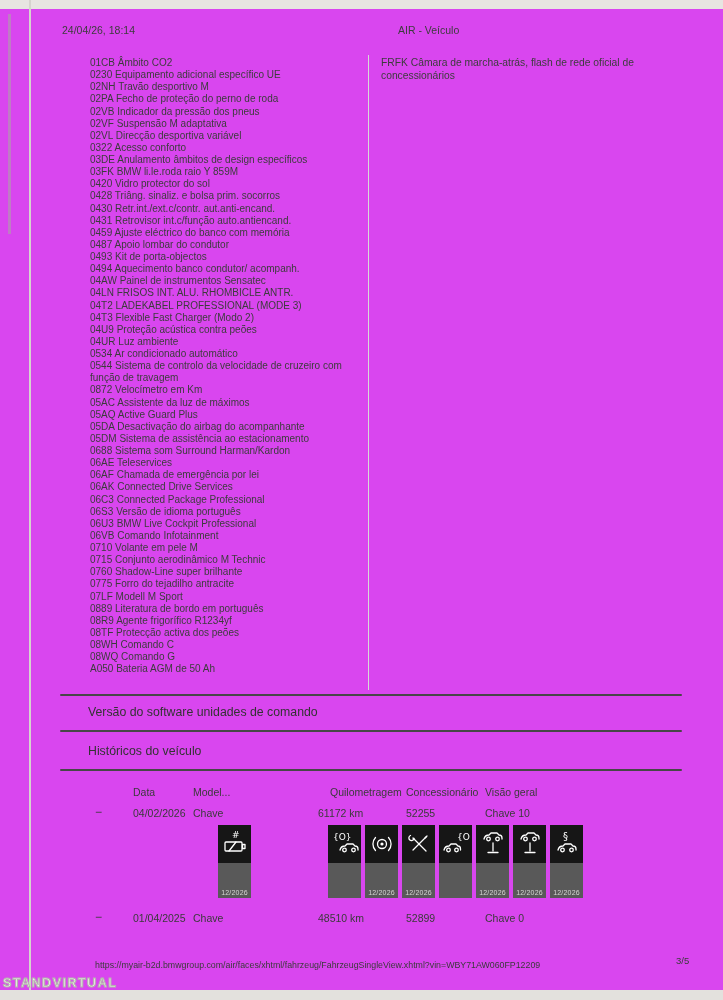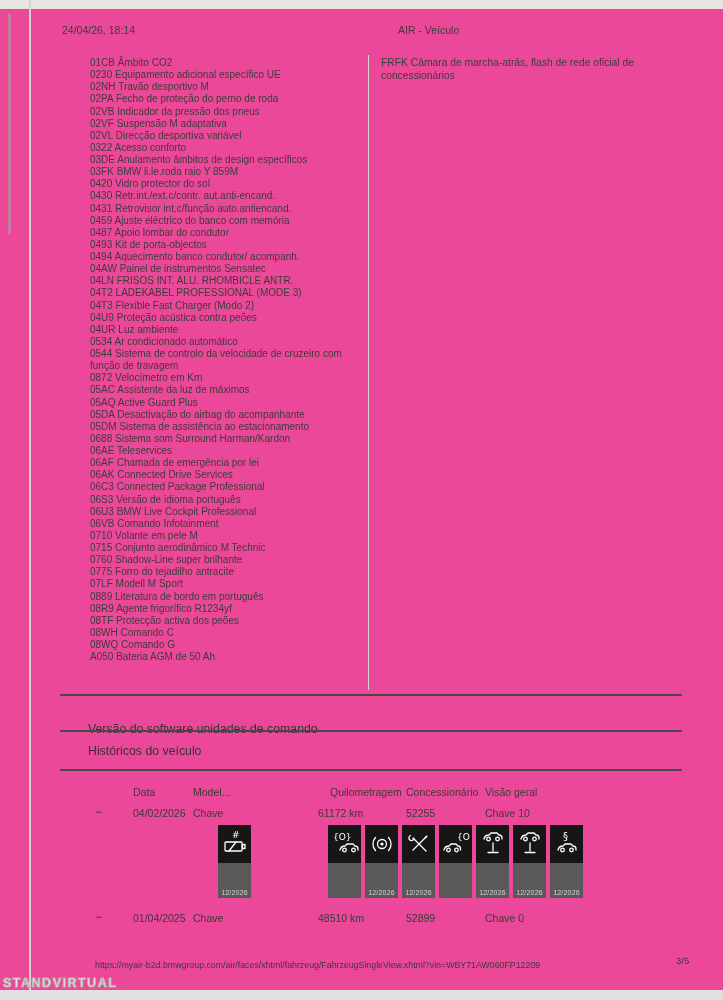--- a/index.html
+++ b/index.html
@@ -1,38 +1,38 @@
 <!DOCTYPE html>
 <html><head>
 <meta charset="utf-8">
 <style>
   html,body{margin:0;padding:0;background:#e9e7e4;}
   .page{
     position:relative; width:723px; height:1000px; margin:0 auto;
-    background:#ec4899; overflow:hidden;
+    background:#d946ef; overflow:hidden;
     font-family:"Liberation Sans", sans-serif; color:#3c3c3c;
   }
   .abs{position:absolute;}
   
   .scan-top{left:0;top:0;width:723px;height:9px;background:#e7e5e1;}
   .scan-bottom{left:0;top:990px;width:723px;height:10px;background:#e3e1dd;}
   .scan-left-line{left:29px;top:0;width:2px;height:1000px;background:#d6d3ce;}
   .scan-fold{left:8px;top:14px;width:3px;height:220px;background:#aaa7a2;opacity:.55;}
   
   .hdr-timestamp{left:62px;top:24px;font-size:10.5px;}
   .hdr-title{left:398px;top:24px;font-size:10.5px;}
   
   .eq-left{left:90px;top:57px;width:284px;font-size:10px;line-height:12.12px;}
   .eq-right{left:381px;top:57px;width:292px;font-size:10.3px;line-height:12.5px;}
   .col-divider{left:368px;top:55px;width:1px;height:635px;background:#d8d8d6;}
   
   .rule{left:60px;width:622px;height:2px;background:#474747;border-radius:1px;}
   .rule1{top:694px;} .rule2{top:730px;} .rule3{top:769px;}
   .sec-title{left:88px;font-size:12.3px;color:#333;}
-  .sec-software{top:705px;margin-top:17px;} .sec-history{top:744px;text-align:center;}
+  .sec-software{top:705px;} .sec-history{top:744px;text-align:center;}
   
   .th{font-size:10.5px;color:#3a3a3a;top:786px;}
   .td{font-size:10.5px;color:#3a3a3a;}
   .c-collapse{left:95px;width:14px;}
   .c-date{left:133px;}
   .c-model{left:193px;}
   .c-km{left:318px;width:82px;text-align:left;}
   .c-km-h{left:318px;margin-left:12px;}
   .c-dealer{left:406px;}
   .c-view{left:485px;}
@@ -73,20 +73,21 @@
       <div class="eq-line">0230 Equipamento adicional específico UE</div>
       <div class="eq-line">02NH Travão desportivo M</div>
       <div class="eq-line">02PA Fecho de proteção do perno de roda</div>
       <div class="eq-line">02VB Indicador da pressão dos pneus</div>
       <div class="eq-line">02VF Suspensão M adaptativa</div>
       <div class="eq-line">02VL Direcção desportiva variável</div>
       <div class="eq-line">0322 Acesso conforto</div>
       <div class="eq-line">03DE Anulamento âmbitos de design específicos</div>
       <div class="eq-line">03FK BMW li.le.roda raio Y 859M</div>
       <div class="eq-line">0420 Vidro protector do sol</div>
+      <div class="eq-line">0428 Triâng. sinaliz. e bolsa prim. socorros</div>
       <div class="eq-line">0430 Retr.int./ext.c/contr. aut.anti-encand.</div>
       <div class="eq-line">0431 Retrovisor int.c/função auto.antiencand.</div>
       <div class="eq-line">0459 Ajuste eléctrico do banco com memória</div>
       <div class="eq-line">0487 Apoio lombar do condutor</div>
       <div class="eq-line">0493 Kit de porta-objectos</div>
       <div class="eq-line">0494 Aquecimento banco condutor/ acompanh.</div>
       <div class="eq-line">04AW Painel de instrumentos Sensatec</div>
       <div class="eq-line">04LN FRISOS INT. ALU. RHOMBICLE ANTR.</div>
       <div class="eq-line">04T2 LADEKABEL PROFESSIONAL (MODE 3)</div>
       <div class="eq-line">04T3 Flexible Fast Charger (Modo 2)</div>

